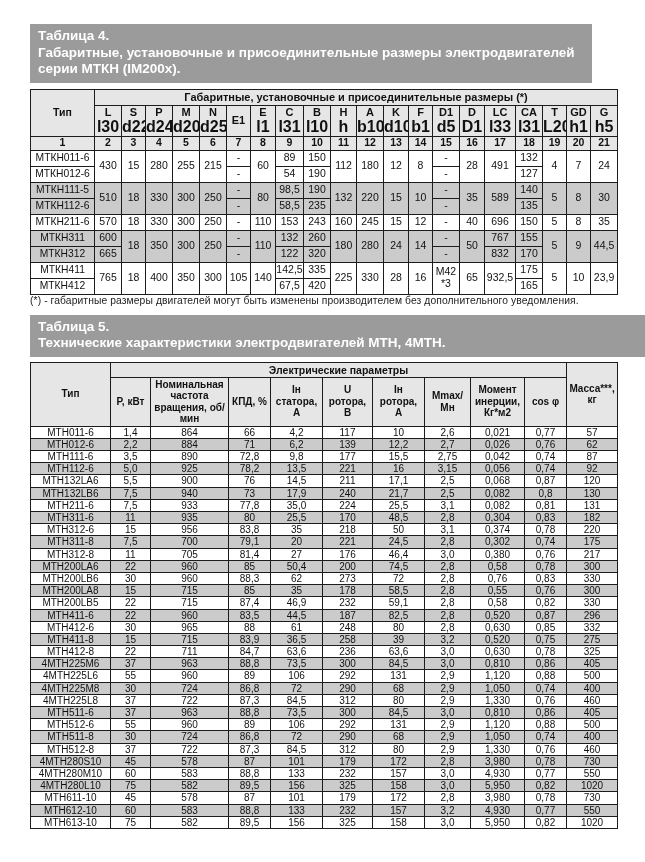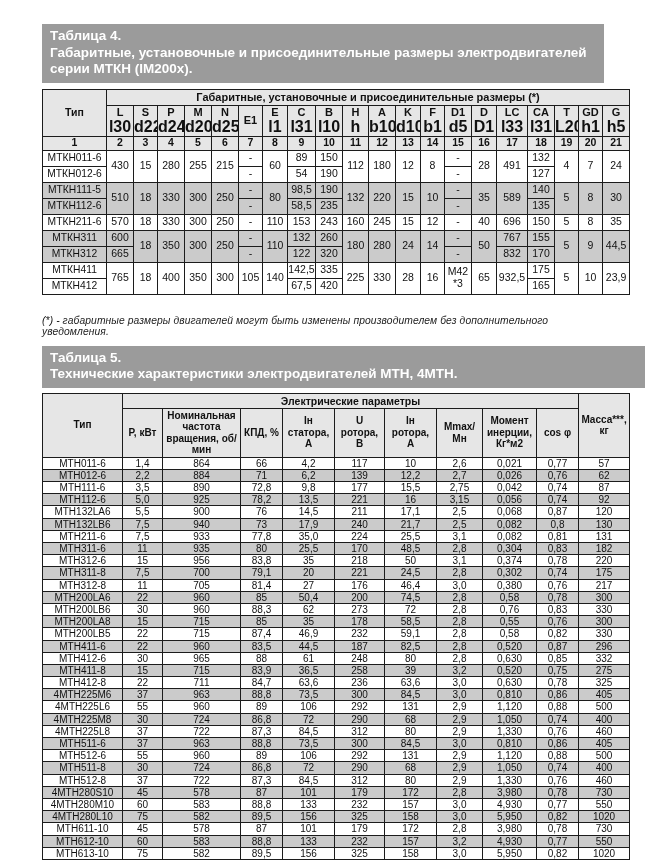--- a/index.html
+++ b/index.html
@@ -2,21 +2,21 @@
 <html><head>
 <meta charset="utf-8">
 <style>
   * { margin:0; padding:0; box-sizing:border-box; }
   html,body { background:#ffffff; }
   body {
     width:645px; height:862px; overflow:hidden;
     font-family:"Liberation Sans","DejaVu Sans",sans-serif;
     color:#111;
   }
-  .page { padding:24px 28px 0 42px; }
+  .page { padding:24px 28px 0 30px; }
 
   .title-bar {
     background:#9b9b9b; color:#ffffff; font-weight:bold;
     font-size:13.5px; line-height:16.5px; padding:4px 10px 5px 8px;
   }
   .title-bar.t4 { width:562px; margin-bottom:6px; }
   .title-bar.t5 { width:636px; margin-bottom:5px; }
 
   table { border-collapse:collapse; table-layout:fixed; background:#fff; }
   th, td {
@@ -29,22 +29,22 @@
   .t4table { width:587px; }
   .t4table th { font-size:10.5px; }
   .t4table .group-h { height:16px; font-size:11px; }
   .t4table .sym { font-size:11px; }
   .t4table .sub { font-size:16px; }
   .t4table .num-row th { height:14px; font-size:10.5px; }
   .t4table td { height:16px; font-size:10.5px; }
   .t4table td.type { font-size:10.3px; }
 
   .footnote {
-    font-style:italic; font-size:10.3px; color:#222;
-    margin:20px 0 9px 0; letter-spacing:0.1px;
+    font-size:10.3px; color:#222;
+    margin:0 0 9px 0; letter-spacing:0.1px;
   }
 
   .t5table { width:587px; }
   .t5table th { font-size:10px; line-height:1.15; }
   .t5table .group-h { height:15px; font-size:10.5px; }
   .t5table thead .cols th { height:48px; padding:1px 2px; }
   .t5table td { height:12px; font-size:10px; }
 </style>
 </head>
 <body>

